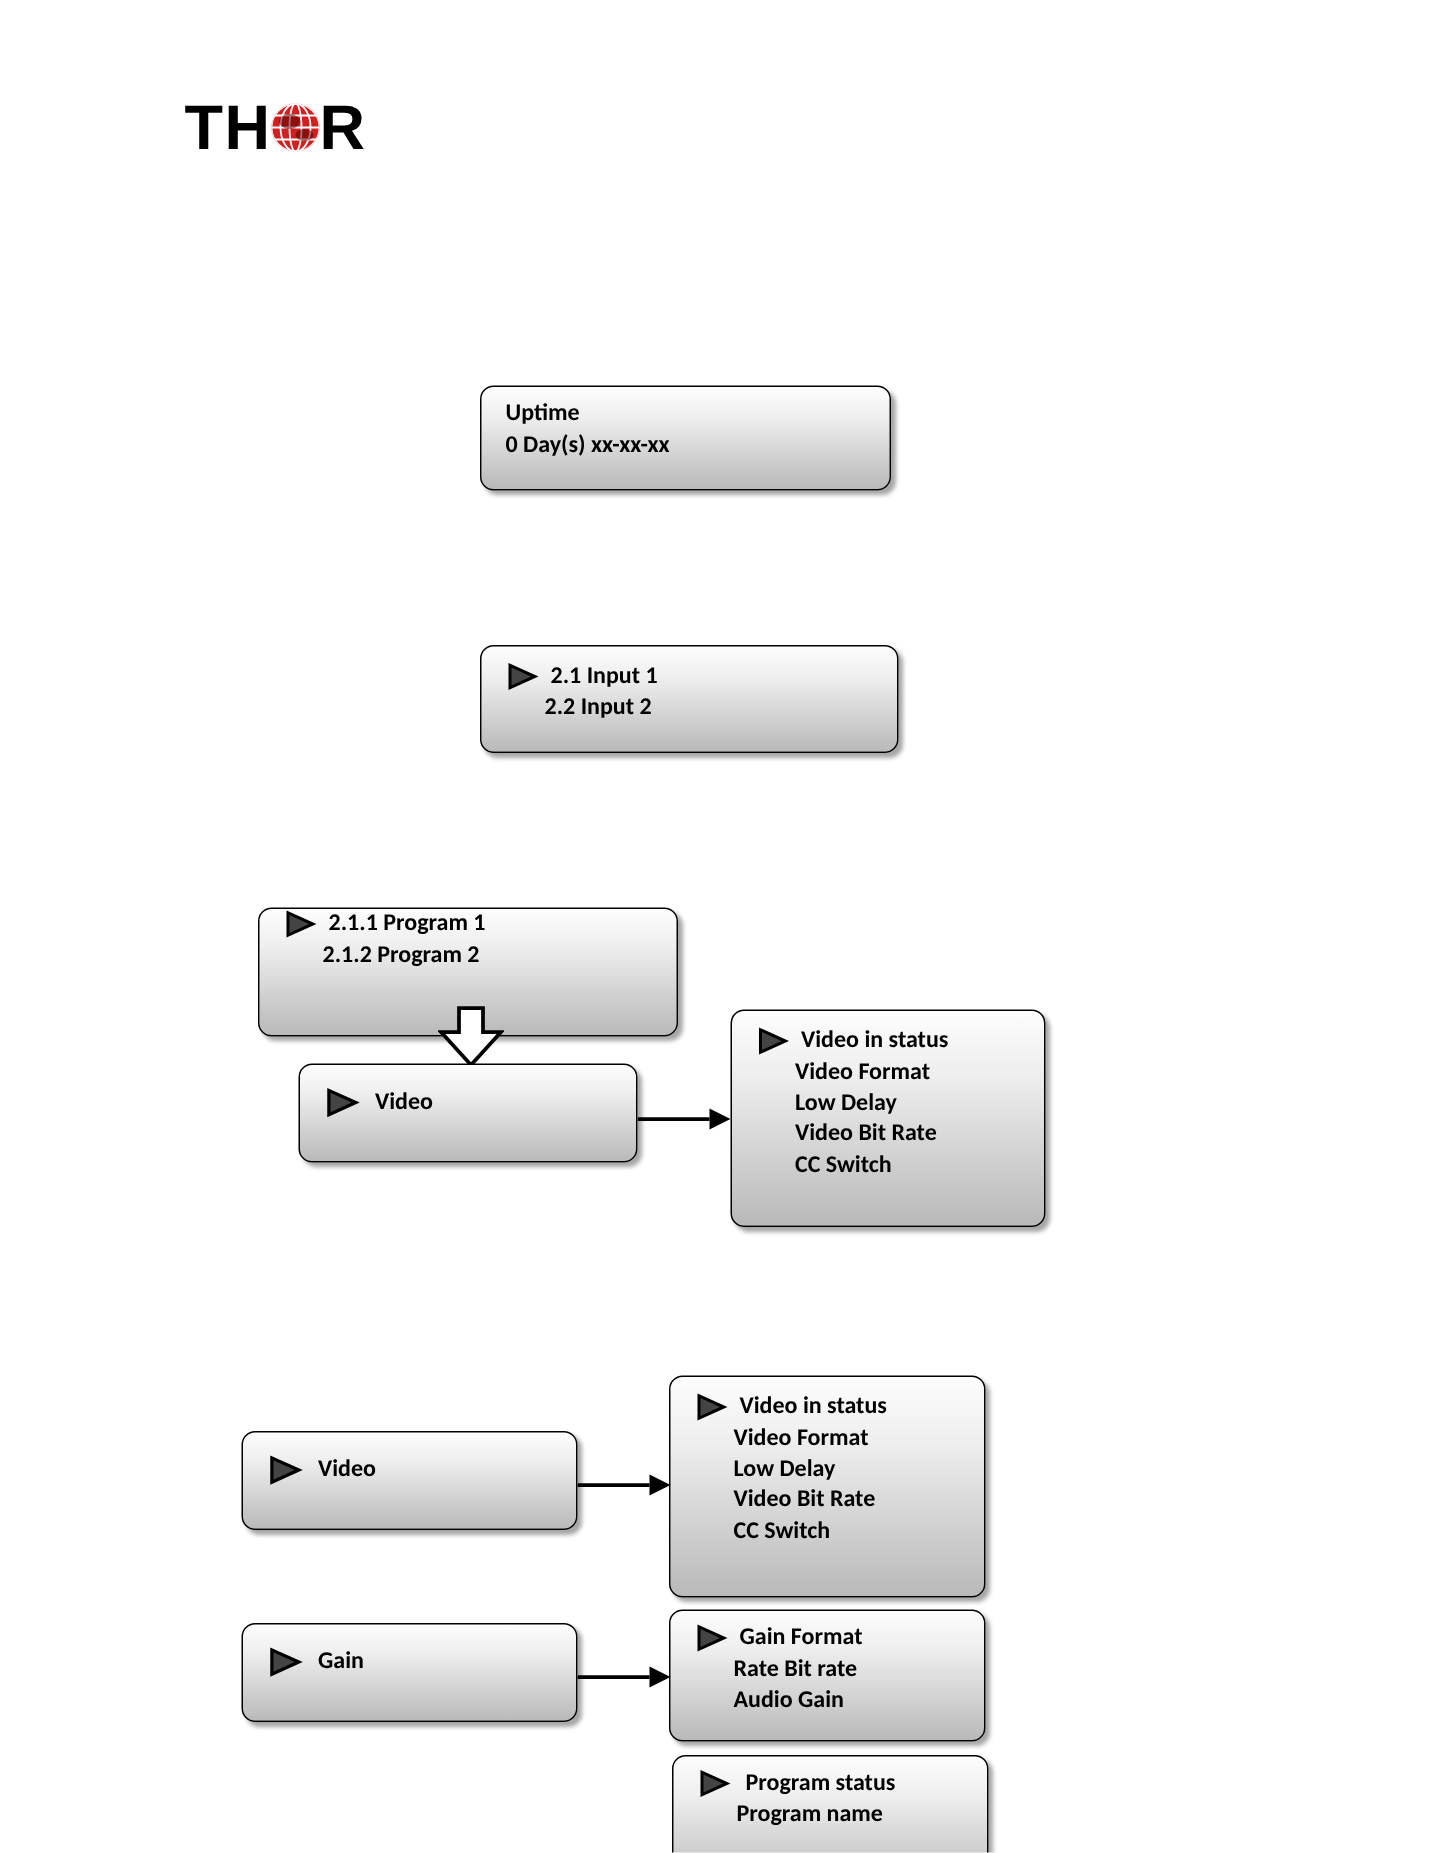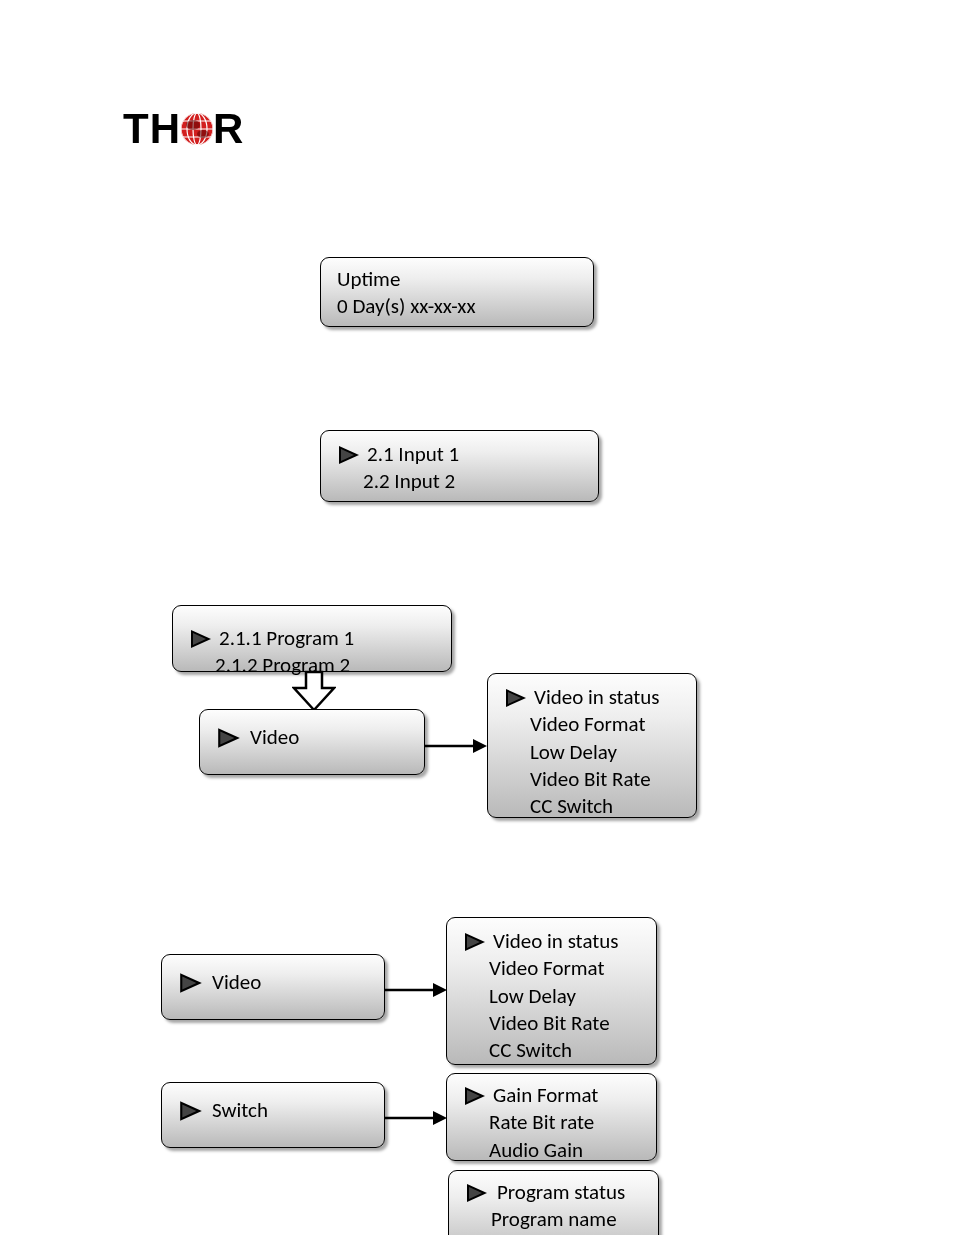--- a/index.html
+++ b/index.html
@@ -3,33 +3,33 @@
 <meta charset="utf-8">
 <style>
   html,body{margin:0;padding:0;background:#fff;font-family:Calibri,Arial,sans-serif;}
   .page{position:relative;width:954px;height:1235px;}
   .logo{position:absolute;font-family:Impact,"Arial Black",sans-serif;font-size:42px;
         font-weight:700;letter-spacing:1px;color:#000;display:flex;align-items:center;}
   .logo .globe{display:inline-flex;width:34px;height:34px;margin:0 -1px;}
   .box{position:absolute;border:1.5px solid #000;border-radius:9px;
        background:linear-gradient(to bottom,#fdfdfd 0%,#eee 30%,#b9b9b9 100%);
        box-shadow:3px 3px 3px rgba(0,0,0,.35);box-sizing:border-box;
-       padding:8px 10px 8px 16px;font-weight:400;font-size:21px;color:#000;
+       padding:8px 10px 8px 16px;font-weight:700;font-size:16px;color:#000;
        line-height:1.3;}
   .row{display:flex;align-items:center;white-space:nowrap;}
   .indent{padding-left:26px;}
   svg{display:block;}
   .arrow-head{fill:#000;}
 </style>
 </head>
 <body>
 
 <div class="page">
 
-  <div class="logo" style="left:123px;top:61px;margin-top:44px;">
+  <div class="logo" style="left:123px;top:61px;">
     <span>TH</span>
     <span class="globe">
       <svg viewBox="0 0 34 34" width="34" height="34">
         <defs>
           <clipPath id="gc">
               <circle cx="17" cy="17" r="16"></circle>
             </clipPath>
         </defs>
         <circle cx="17" cy="17" r="16" fill="#d21f1f"></circle>
         <g clip-path="url(#gc)" stroke="#fff" stroke-width="1.2" fill="none">
@@ -61,21 +61,21 @@
           <polygon points="2,1 22,10 2,19" fill="#000"></polygon>
           <polygon points="4,4 17,10 4,16" fill="#444"></polygon>
         </svg>
       </span>
       <span style="width:6px;"></span>
       <span>2.1 Input 1</span>
     </div>
     <div class="indent">2.2 Input 2</div>
   </div>
 
-  <div class="box" style="left:172px;top:605px;width:280px;height:67px;padding-top:19px;">
+  <div class="box" style="left:172px;top:605px;width:280px;height:86px;padding-top:0;">
     <div class="row">
       <span>
         <svg width="24" height="20" viewBox="0 0 24 20">
           <polygon points="2,1 22,10 2,19" fill="#000"></polygon>
           <polygon points="4,4 17,10 4,16" fill="#444"></polygon>
         </svg>
       </span>
       <span style="width:6px;"></span>
       <span>2.1.1 Program 1</span>
     </div>
@@ -158,21 +158,21 @@
 
   <div class="box" style="left:161px;top:1082px;width:224px;height:66px;padding-top:14px;">
     <div class="row">
       <span>
         <svg width="26" height="22" viewBox="0 0 24 20">
           <polygon points="2,1 22,10 2,19" fill="#000"></polygon>
           <polygon points="4,4 17,10 4,16" fill="#444"></polygon>
         </svg>
       </span>
       <span style="width:8px;"></span>
-      <span>Switch</span>
+      <span>Gain</span>
     </div>
   </div>
 
   <svg style="position:absolute;left:385px;top:1108px;" width="62" height="20" viewBox="0 0 62 20">
     <line x1="0" y1="10" x2="48" y2="10" stroke="#000" stroke-width="2.5"></line>
     <polygon class="arrow-head" points="48,3 62,10 48,17"></polygon>
   </svg>
 
   <div class="box" style="left:446px;top:1073px;width:211px;height:88px;padding-top:8px;">
     <div class="row">

